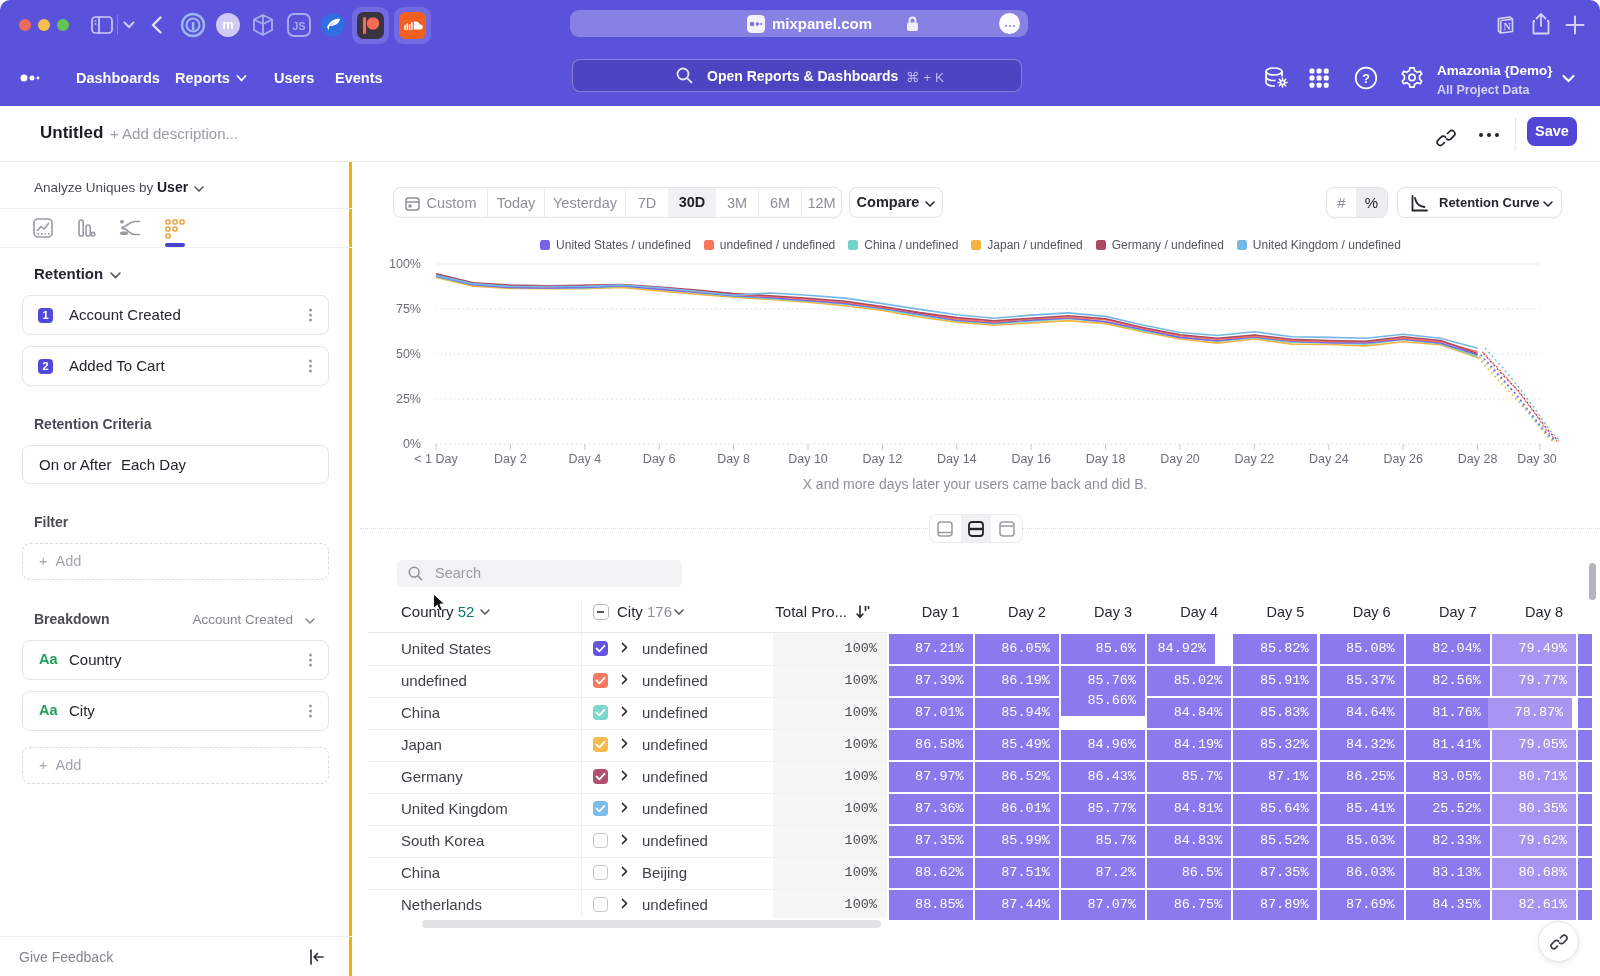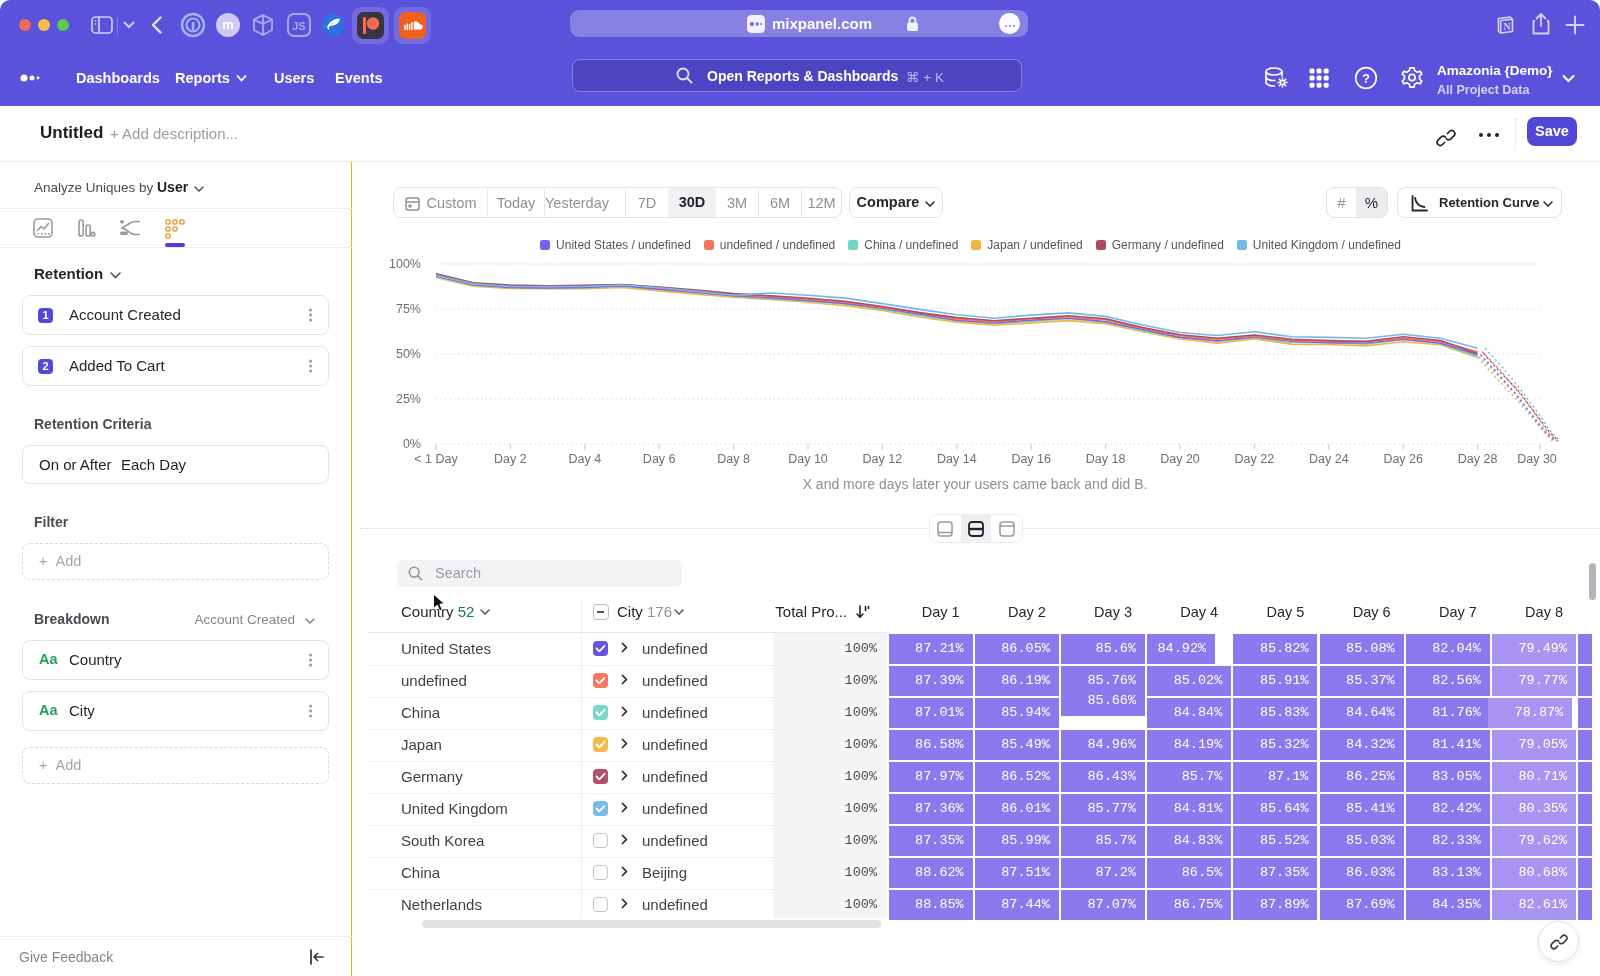--- a/index.html
+++ b/index.html
@@ -6,21 +6,21 @@
 html,body { width:1600px; height:976px; background:#fff; font-family:"Liberation Sans", sans-serif; overflow:hidden; }
 #app { position:relative; width:1600px; height:976px; background:#fff; }
 .abs { position:absolute; }
 
 #purple { position:absolute; left:0; top:0; width:1600px; height:106px; background:#5A52DB; border-radius:10px 10px 0 0; }
 .tl { position:absolute; top:19px; width:12px; height:12px; border-radius:50%; }
 .navlink { position:absolute; top:70px; color:#fff; font-size:14.5px; font-weight:700; letter-spacing:0; }
 
 #titlerow { position:absolute; left:0; top:106px; width:1600px; height:56px; background:#fff; border-bottom:1px solid #ececef; }
 
-#sidebar { position:absolute; left:0; top:162px; width:352px; height:814px; background:#fff; border-right:1px solid #eab308; }
+#sidebar { position:absolute; left:0; top:162px; width:352px; height:814px; background:#fff; border-right:3px solid #eab308; }
 .sb-card { position:absolute; left:22px; width:307px; border:1px solid #e4e4e9; border-radius:8px; background:#fff; }
 .kebab { position:absolute; right:16px; top:50%; transform:translateY(-50%); width:3px; height:13px; }
 .kebab i { display:block; width:3px; height:3px; border-radius:50%; background:#9a9aa2; margin-bottom:2px; }
 .sb-h { position:absolute; left:34px; font-size:14px; font-weight:700; color:#4a4a53; }
 
 .btn { position:absolute; border:1px solid #e3e3e7; border-radius:8px; background:#fff; }
 .seg-lbl { color:#8f8f98; font-size:14.5px; }
 .lg { display:inline-block; width:10px; height:10px; border-radius:2.5px; margin-right:6px; vertical-align:-1px; }
 .cell { position:absolute; height:30px; background:#8A7AED; color:#fff; font-family:"Liberation Mono", monospace; font-size:13.5px; text-align:right; line-height:30px; padding-right:9px; }
 .rowname { position:absolute; left:49px; font-size:15px; color:#3f3f47; line-height:30px; }
@@ -322,21 +322,21 @@
 
     <div class="btn" style="left:41px; top:25px; width:449px; height:31px; display:flex; align-items:center;">
       <div style="width:93px; text-align:center;" class="seg-lbl"><svg width="15" height="15" viewBox="0 0 15 15" style="vertical-align:-3px; margin-right:7px;">
             <rect x="1" y="2" width="13" height="12" rx="2.5" fill="none" stroke="#8f8f98" stroke-width="1.5"></rect>
             <line x1="1" y1="6" x2="14" y2="6" stroke="#8f8f98" stroke-width="1.5"></line>
             <rect x="3.5" y="8.5" width="3" height="3" fill="#8f8f98"></rect>
           </svg>Custom</div>
       <div style="width:1px; height:31px; background:#e8e8ec;"></div>
       <div style="width:56px; text-align:center;" class="seg-lbl">Today</div>
       <div style="width:1px; height:31px; background:#e8e8ec;"></div>
-      <div style="width:80px; " class="seg-lbl">Yesterday</div>
+      <div style="width:80px; text-align:center;" class="seg-lbl">Yesterday</div>
       <div style="width:1px; height:31px; background:#e8e8ec;"></div>
       <div style="width:42px; text-align:center;" class="seg-lbl">7D</div>
       <div style="width:48px; height:29px; background:#f1f1f4; text-align:center; line-height:29px; font-size:14.5px; font-weight:700; color:#1f1f26;">30D</div>
       <div style="width:42px; text-align:center;" class="seg-lbl">3M</div>
       <div style="width:1px; height:31px; background:#e8e8ec;"></div>
       <div style="width:42px; text-align:center;" class="seg-lbl">6M</div>
       <div style="width:1px; height:31px; background:#e8e8ec;"></div>
       <div style="flex:1; text-align:center;" class="seg-lbl">12M</div>
     </div>
     <div class="btn" style="left:497px; top:25px; width:94px; height:31px; text-align:center; font-size:14.5px; font-weight:700; color:#26262e; line-height:29px;">Compare <svg width="10" height="6" viewBox="0 0 10 6" style="margin-left:2px;">
@@ -590,21 +590,21 @@
           <path d="M1.5 1.5 L5.5 5.5 L1.5 9.5" fill="none" stroke="#26262e" stroke-width="1.7" stroke-linecap="round" stroke-linejoin="round"></path>
         </svg></div>
     <div class="cityname" style="top:632px;">undefined</div>
     <div class="totalv" style="top:632px;">100%</div>
     <div class="cell" style="left:536.5px; top:632px; width:84.2px;">87.36%</div>
     <div class="cell" style="left:622.7px; top:632px; width:84.2px;">86.01%</div>
     <div class="cell" style="left:708.9px; top:632px; width:84.2px;">85.77%</div>
     <div class="cell" style="left:795.1px; top:632px; width:84.2px;">84.81%</div>
     <div class="cell" style="left:881.3px; top:632px; width:84.2px;">85.64%</div>
     <div class="cell" style="left:967.5px; top:632px; width:84.2px;">85.41%</div>
-    <div class="cell" style="left:1053.7px; top:632px; width:84.2px;">82.42%</div>
+    <div class="cell" style="left:1053.7px; top:632px; width:84.2px;">25.52%</div>
     <div class="cell" style="left:1139.9px; top:632px; width:84.2px; background:#A795F1;">80.35%</div>
     <div class="cell" style="left:1226.1px; top:632px; width:14px; padding:0;"></div>
     <div class="rowsep" style="top:631px; left:16px; width:519px;"></div>
     <div class="rowname" style="top:664px;">South Korea</div>
     <div class="cb" style="top:671px; background:#fff; border:1.5px solid #c5c5cb;"></div>
     <div class="chev" style="top:664px;"><svg width="7" height="11" viewBox="0 0 7 11">
           <path d="M1.5 1.5 L5.5 5.5 L1.5 9.5" fill="none" stroke="#26262e" stroke-width="1.7" stroke-linecap="round" stroke-linejoin="round"></path>
         </svg></div>
     <div class="cityname" style="top:664px;">undefined</div>
     <div class="totalv" style="top:664px;">100%</div>

